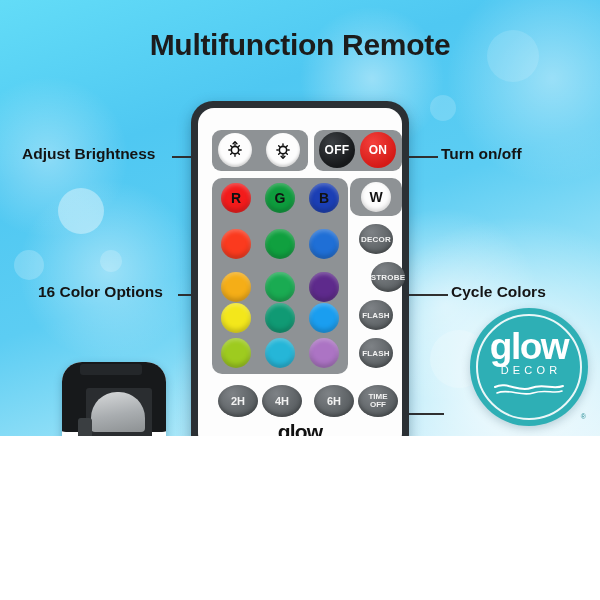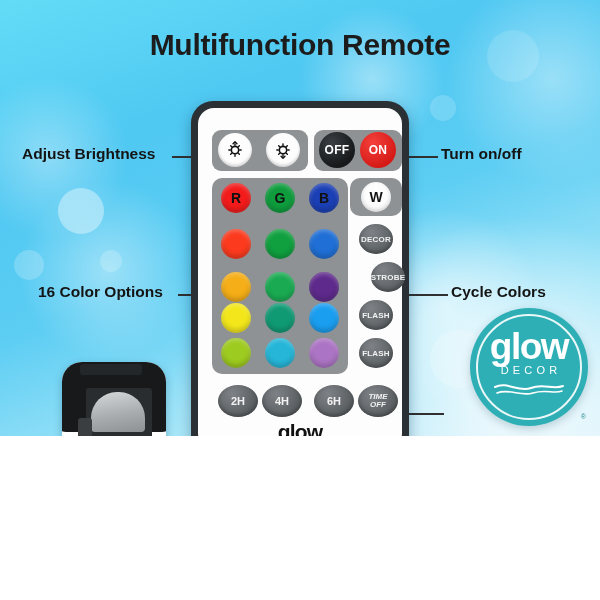--- a/index.html
+++ b/index.html
@@ -439,21 +439,21 @@
         <div class="mode-btn" style="top:4px;">DECOR</div>
         <div class="mode-btn" style="top:42px;margin-left:12px;">STROBE</div>
         <div class="mode-btn" style="top:80px;">FLASH</div>
         <div class="mode-btn" style="top:118px;">FLASH</div>
       </div>
 
       <div class="pad-timer">
         <div class="timer-btn" style="left:6px;">2H</div>
         <div class="timer-btn" style="left:50px;">4H</div>
         <div class="timer-btn" style="left:102px;">6H</div>
-        <div class="timer-btn small" style="left:146px;font-style:italic;">
+        <div class="timer-btn small" style="left:146px;">
           <span>TIME</span>
           <span>OFF</span>
         </div>
       </div>
 
       <div class="remote-logo">
         <div class="rl-glow">glow</div>
         <div class="rl-decor">DECOR</div>
       </div>
 

